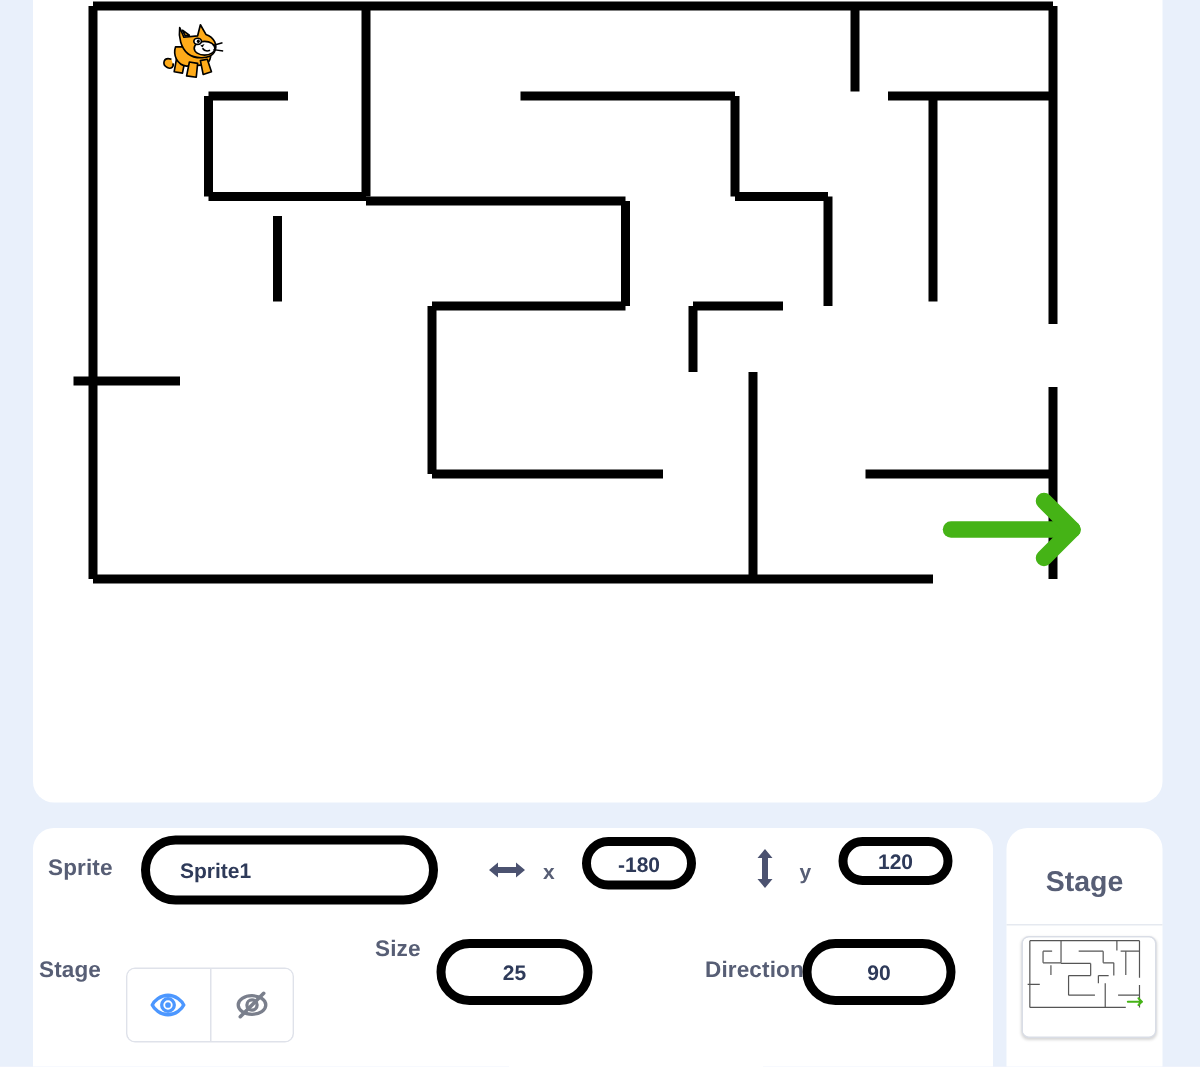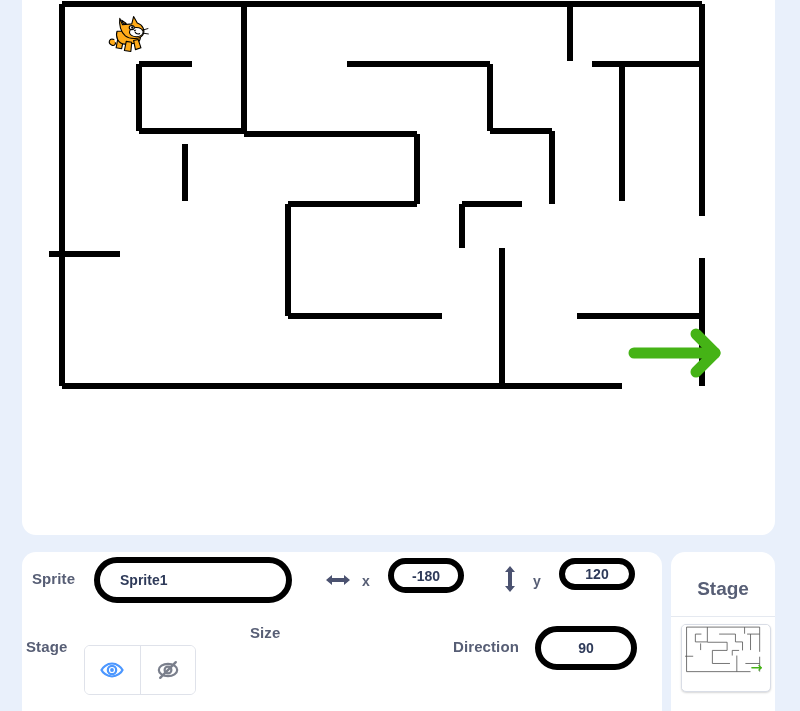--- a/index.html
+++ b/index.html
@@ -261,22 +261,25 @@
     <span class="axis-letter" style="left:511px; top:21px;">y</span>
 
     <div class="field num" style="left:537px; top:6px; width:76px; height:32px;">
       <span>120</span>
     </div>
 
     <span class="row-label" style="left:4px; top:86px;">Stage</span>
 
     <span class="row-label" style="left:228px; top:72px;">Size</span>
 
-
-    <span class="row-label" style="left:431px; top:86px;">Direction</span>
+    <div class="field num" style="left:269px; top:74px; width:104px; height:44px;">
+      <span>25</span>
+    </div>
+
+    <span class="row-label" style="left:448px; top:86px;">Direction</span>
 
     <div class="field num" style="left:513px; top:74px; width:102px; height:44px;">
       <span>90</span>
     </div>
   </div>
 
   <div id="show-toggle">
     <div class="tog">
       <svg width="24" height="24" viewBox="0 0 24 24">
         <path d="M12 5.5C6.8 5.5 2.7 9.4 1.5 12c1.2 2.6 5.3 6.5 10.5 6.5S21.3 14.6 22.5 12C21.3 9.4 17.2 5.5 12 5.5z" fill="none" stroke="#4c97ff" stroke-width="2.2"></path>

